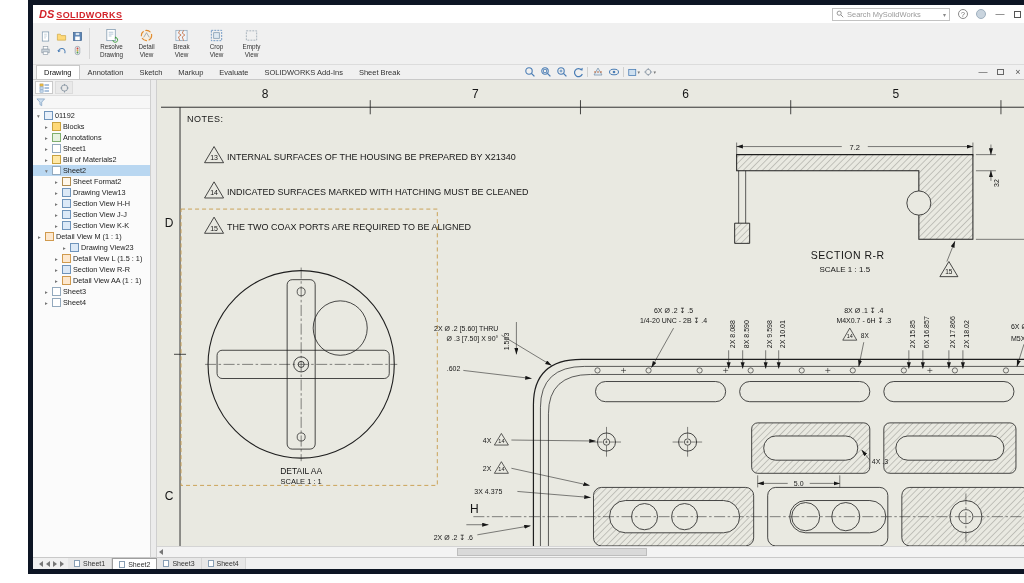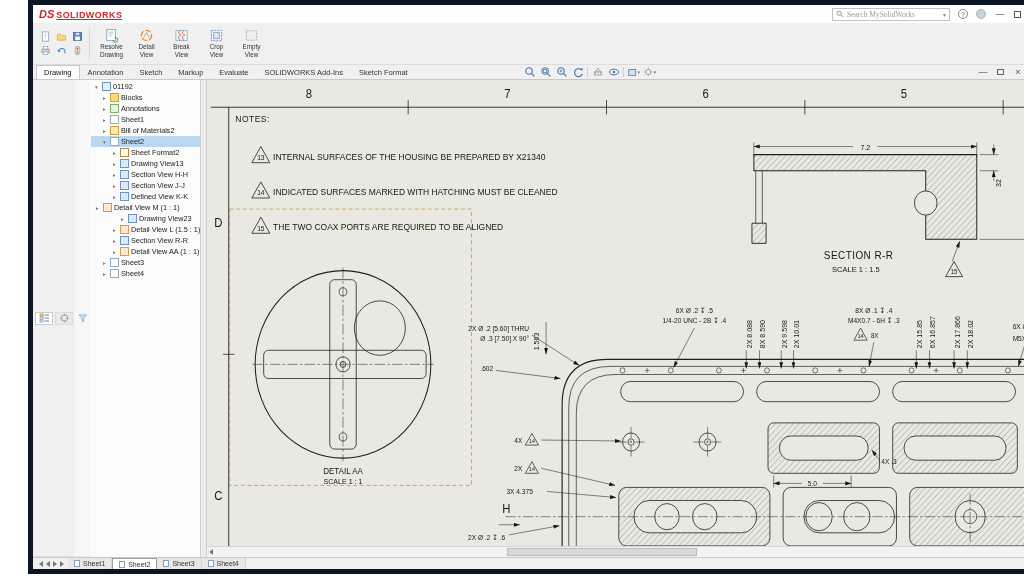--- a/index.html
+++ b/index.html
@@ -7,21 +7,21 @@
   .window { width:1024px; height:574px; background:#0d1524; padding:5px;margin-left:28px; }
   .inner  { width:100%; height:100%; background:#f0f0f0; display:flex; flex-direction:column; overflow:hidden; }
 
   
   .titlebar { flex:0 0 18px; background:#fff; display:flex; align-items:center; padding:0 6px; position:relative; }
   .brand { display:flex; align-items:baseline; gap:2px; z-index:1; }
   .brand-ds { color:#d2232a; font-weight:bold; font-style:italic; font-size:11px; }
   .brand-name { color:#d2232a; font-weight:bold; font-size:9px; letter-spacing:.4px;text-decoration:underline; }
   .tb-title { position:absolute; left:0; right:0; text-align:center; font-size:8.5px; color:#3c3c3c; }
   .tb-right { margin-left:auto; display:flex; align-items:center; gap:8px; z-index:1; }
-  .searchbox { width:118px; height:13px; border:1px solid #c2c2c2; background:#fff; display:flex; align-items:center; gap:3px; padding:0 3px; font-size:7.5px; color:#9a9a9a;font-family:Liberation Serif, serif; }
+  .searchbox { width:118px; height:13px; border:1px solid #c2c2c2; background:#fff; display:flex; align-items:center; gap:3px; padding:0 3px; font-size:7.5px; color:#9a9a9a; }
   .searchbox .caret { margin-left:auto; font-size:6px; color:#888; }
   .help-circ { width:10px; height:10px; border-radius:50%; border:1px solid #8a8a8a; color:#666; font-size:7px; display:flex; align-items:center; justify-content:center; }
   .user-circ { width:10px; height:10px; border-radius:50%; background:#c9d4de; border:1px solid #9fb0bf; }
   .winbtn { color:#555; font-size:9px; line-height:9px; width:12px; text-align:center; }
   .btn-maxbox { width:7px; height:7px; border:1.2px solid #555; }
 
   
   .toolbar { flex:0 0 42px; background:#f0f0f0; border-bottom:1px solid #dcdcdc; display:flex; align-items:stretch; padding:1px 4px; }
   .qa-grid { display:grid; grid-template-columns:16px 16px 16px; grid-auto-rows:14px; align-content:center; }
   .qa { display:flex; align-items:center; justify-content:center; }
@@ -34,21 +34,21 @@
   .cm-tab.active { background:#fff; border-color:#c9c9c9; color:#111; }
   .headsup { position:absolute; left:490px; top:1px; display:flex; align-items:center; gap:3px; }
   .hu { width:13px; height:12px; display:flex; align-items:center; justify-content:center; }
   .hu-sep { width:1px; height:10px; background:#d0d0d0; }
   .hu .caret { font-size:5px; color:#777; }
   .tab-winctl { position:absolute; right:5px; top:2px; display:flex; align-items:center; gap:8px; color:#555; font-size:8px; }
   .childbox { width:7px; height:6px; border:1px solid #666; }
 
   
   .main { flex:1; display:flex; min-height:0; }
-  .leftpanel { flex:0 0 118px; background:#fbfbfb; border-right:1px solid #cfcfcf; display:flex; }
+  .leftpanel { flex:0 0 118px; background:#fbfbfb; border-right:1px solid #cfcfcf; display:flex; flex-direction:column; }
   .lp-tabs { flex:0 0 16px; background:#f0f0f0; border-bottom:1px solid #e0e0e0; display:flex; gap:2px; padding:1px 2px; align-items:center; }
   .lp-tab { width:18px; height:13px; border:1px solid #c9c9c9; background:#fff; display:flex; align-items:center; justify-content:center; }
   .lp-tab.inactive { background:#e9e9e9; border-color:#dcdcdc; }
   .lp-filter { flex:0 0 13px; display:flex; align-items:center; padding:0 3px; border-bottom:1px solid #e6e6e6; background:#f7f7f7; }
   .tree { flex:1; overflow:hidden; padding-top:1px; }
   .trow { height:11px; display:flex; align-items:center; gap:2px; font-size:7.3px; color:#222; white-space:nowrap; }
   .trow.sel { background:#b9d7f1; }
   .trow .arrow { flex:0 0 7px; text-align:center; font-size:5.5px; color:#777; }
   .ti { flex:0 0 9px; width:9px; height:9px; }
   .ti-draw    { background:#e8f0fa; border:1px solid #6f94bb; }
@@ -210,21 +210,21 @@
     </div>
   </div>
 
   <div class="tabrow">
     <div class="cm-tab active">Drawing</div>
     <div class="cm-tab">Annotation</div>
     <div class="cm-tab">Sketch</div>
     <div class="cm-tab">Markup</div>
     <div class="cm-tab">Evaluate</div>
     <div class="cm-tab">SOLIDWORKS Add-Ins</div>
-    <div class="cm-tab">Sketch Format</div>
+    <div class="cm-tab">Sheet Break</div>
 
     <div class="headsup">
       <span class="hu">
             <svg width="12" height="12" viewBox="0 0 12 12">
               <circle cx="5" cy="5" r="3.2" fill="none" stroke="#4a7db5" stroke-width="1.1"></circle>
               <line x1="7.4" y1="7.4" x2="10.4" y2="10.4" stroke="#4a7db5" stroke-width="1.3"></line>
             </svg>
           </span>
       <span class="hu">
             <svg width="12" height="12" viewBox="0 0 12 12">
@@ -356,21 +356,21 @@
               <span>Section View H-H</span>
             </div>
         <div class="trow" style="padding-left:20px">
               <span class="arrow">▸</span>
               <span class="ti ti-view"></span>
               <span>Section View J-J</span>
             </div>
         <div class="trow" style="padding-left:20px">
               <span class="arrow">▸</span>
               <span class="ti ti-view"></span>
-              <span>Defined View K-K</span>
+              <span>Section View K-K</span>
             </div>
         <div class="trow" style="padding-left:3px">
               <span class="arrow">▸</span>
               <span class="ti ti-detail"></span>
               <span>Detail View M (1 : 1)</span>
             </div>
         <div class="trow" style="padding-left:28px">
               <span class="arrow">▸</span>
               <span class="ti ti-view"></span>
               <span>Drawing View23</span>

